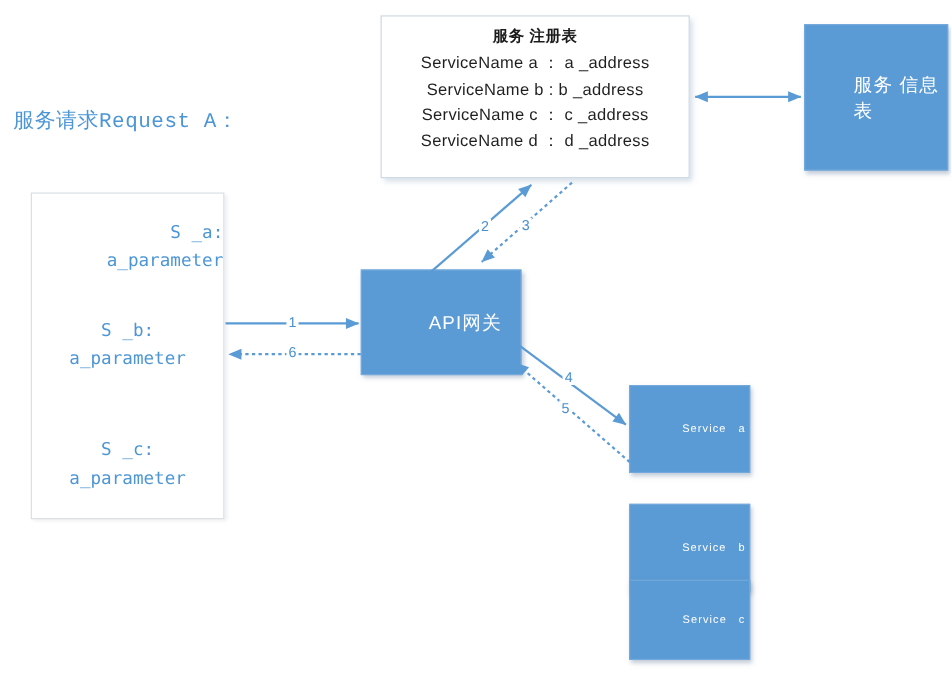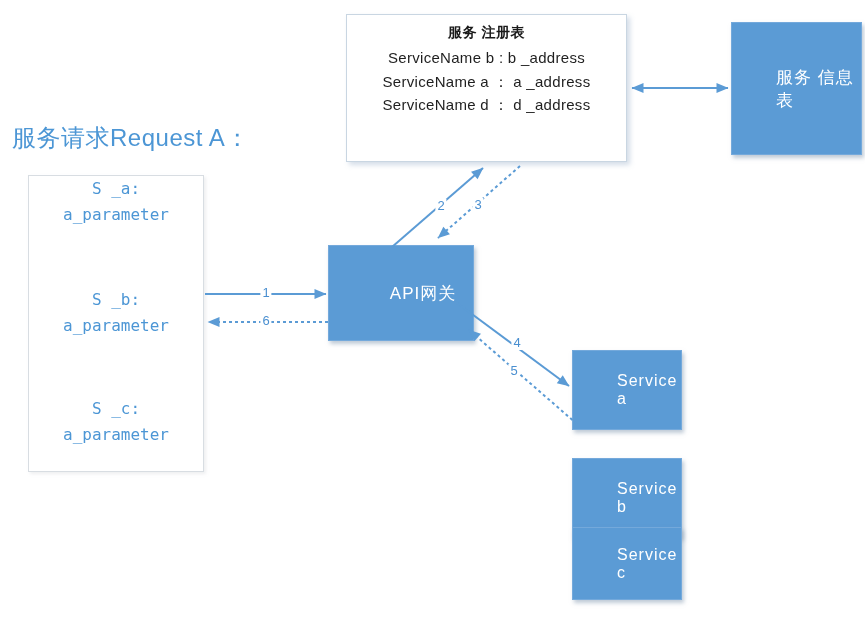--- a/index.html
+++ b/index.html
@@ -37,45 +37,45 @@
     left:28px;top:175px;width:176px;height:297px;
     border:1px solid #D8DDE2;
     box-shadow:2px 2px 3px rgba(205,210,216,.35);
   }
   .req-item{
     position:absolute;left:0;right:0;text-align:center;
     font-family:"DejaVu Sans Mono","Liberation Mono",monospace;
     color:var(--text-blue);
     font-size:16px;line-height:26px;
   }
-  .req-item.g1{top:0;}
+  .req-item.g1{top:22px;text-align:right;}
   .req-item.g2{top:111px;}
   .req-item.g3{top:220px;}
   
   .blue-box{
     position:absolute;
     background:var(--accent);
     border:1px solid #74A9DB;
     box-shadow:2px 3px 4px rgba(130,152,175,.5);
     box-sizing:border-box;
     display:flex;align-items:center;justify-content:center;
     color:#fff;
     padding-left:44px;
   }
   #info-box{left:731px;top:22px;width:131px;height:133px;font-size:17px;letter-spacing:1px;}
   #gateway-box{left:328px;top:245px;width:146px;height:96px;font-size:17px;letter-spacing:1px;}
-  .service-box{left:572px;width:110px;font-size:16px;letter-spacing:1px;word-spacing:7px;}
+  .service-box{left:572px;width:110px;font-size:10px;letter-spacing:1px;word-spacing:7px;}
   #service-a{top:350px;height:80px;}
   #service-b{top:438px;height:80px;margin-top:20px;}
   #service-c{top:527px;height:73px;}
   
   #request-heading{
-    position:absolute;left:12px;top:122px;
-    font-family:Liberation Sans, sans-serif;
-    font-size:24px;color:var(--text-blue);letter-spacing:.5px;
+    position:absolute;left:12px;top:96px;
+    font-family:Liberation Mono, monospace;
+    font-size:19px;color:var(--text-blue);letter-spacing:.5px;
     white-space:nowrap;
   }
   
   #arrow-layer{position:absolute;left:0;top:0;width:865px;height:617px;pointer-events:none;}
   #arrow-layer line{stroke:var(--accent);stroke-width:2;}
   #arrow-layer line.dashed{stroke-dasharray:3 3;}
   .arrow-label{
     position:absolute;
     transform:translate(-50%,-50%);
     font-size:13px;color:#4A8FD0;
@@ -86,22 +86,23 @@
 </head>
 <body>
 
 <div id="canvas">
 
   <div id="request-heading">服务请求Request A：</div>
 
   <div class="white-box" id="registry-box">
     <div class="title">服务 注册表</div>
     <div class="entries">
+      <div class="entry">ServiceName a ： a _address</div>
       <div class="entry">ServiceName b :  b _address</div>
-      <div class="entry">ServiceName a ： a _address</div>
+      <div class="entry">ServiceName c ： c _address</div>
       <div class="entry">ServiceName d ： d _address</div>
     </div>
   </div>
 
   <div class="blue-box" id="info-box">
     <span>服务 信息表</span>
   </div>
 
   <div class="white-box" id="request-box">
     <div class="req-item g1">

